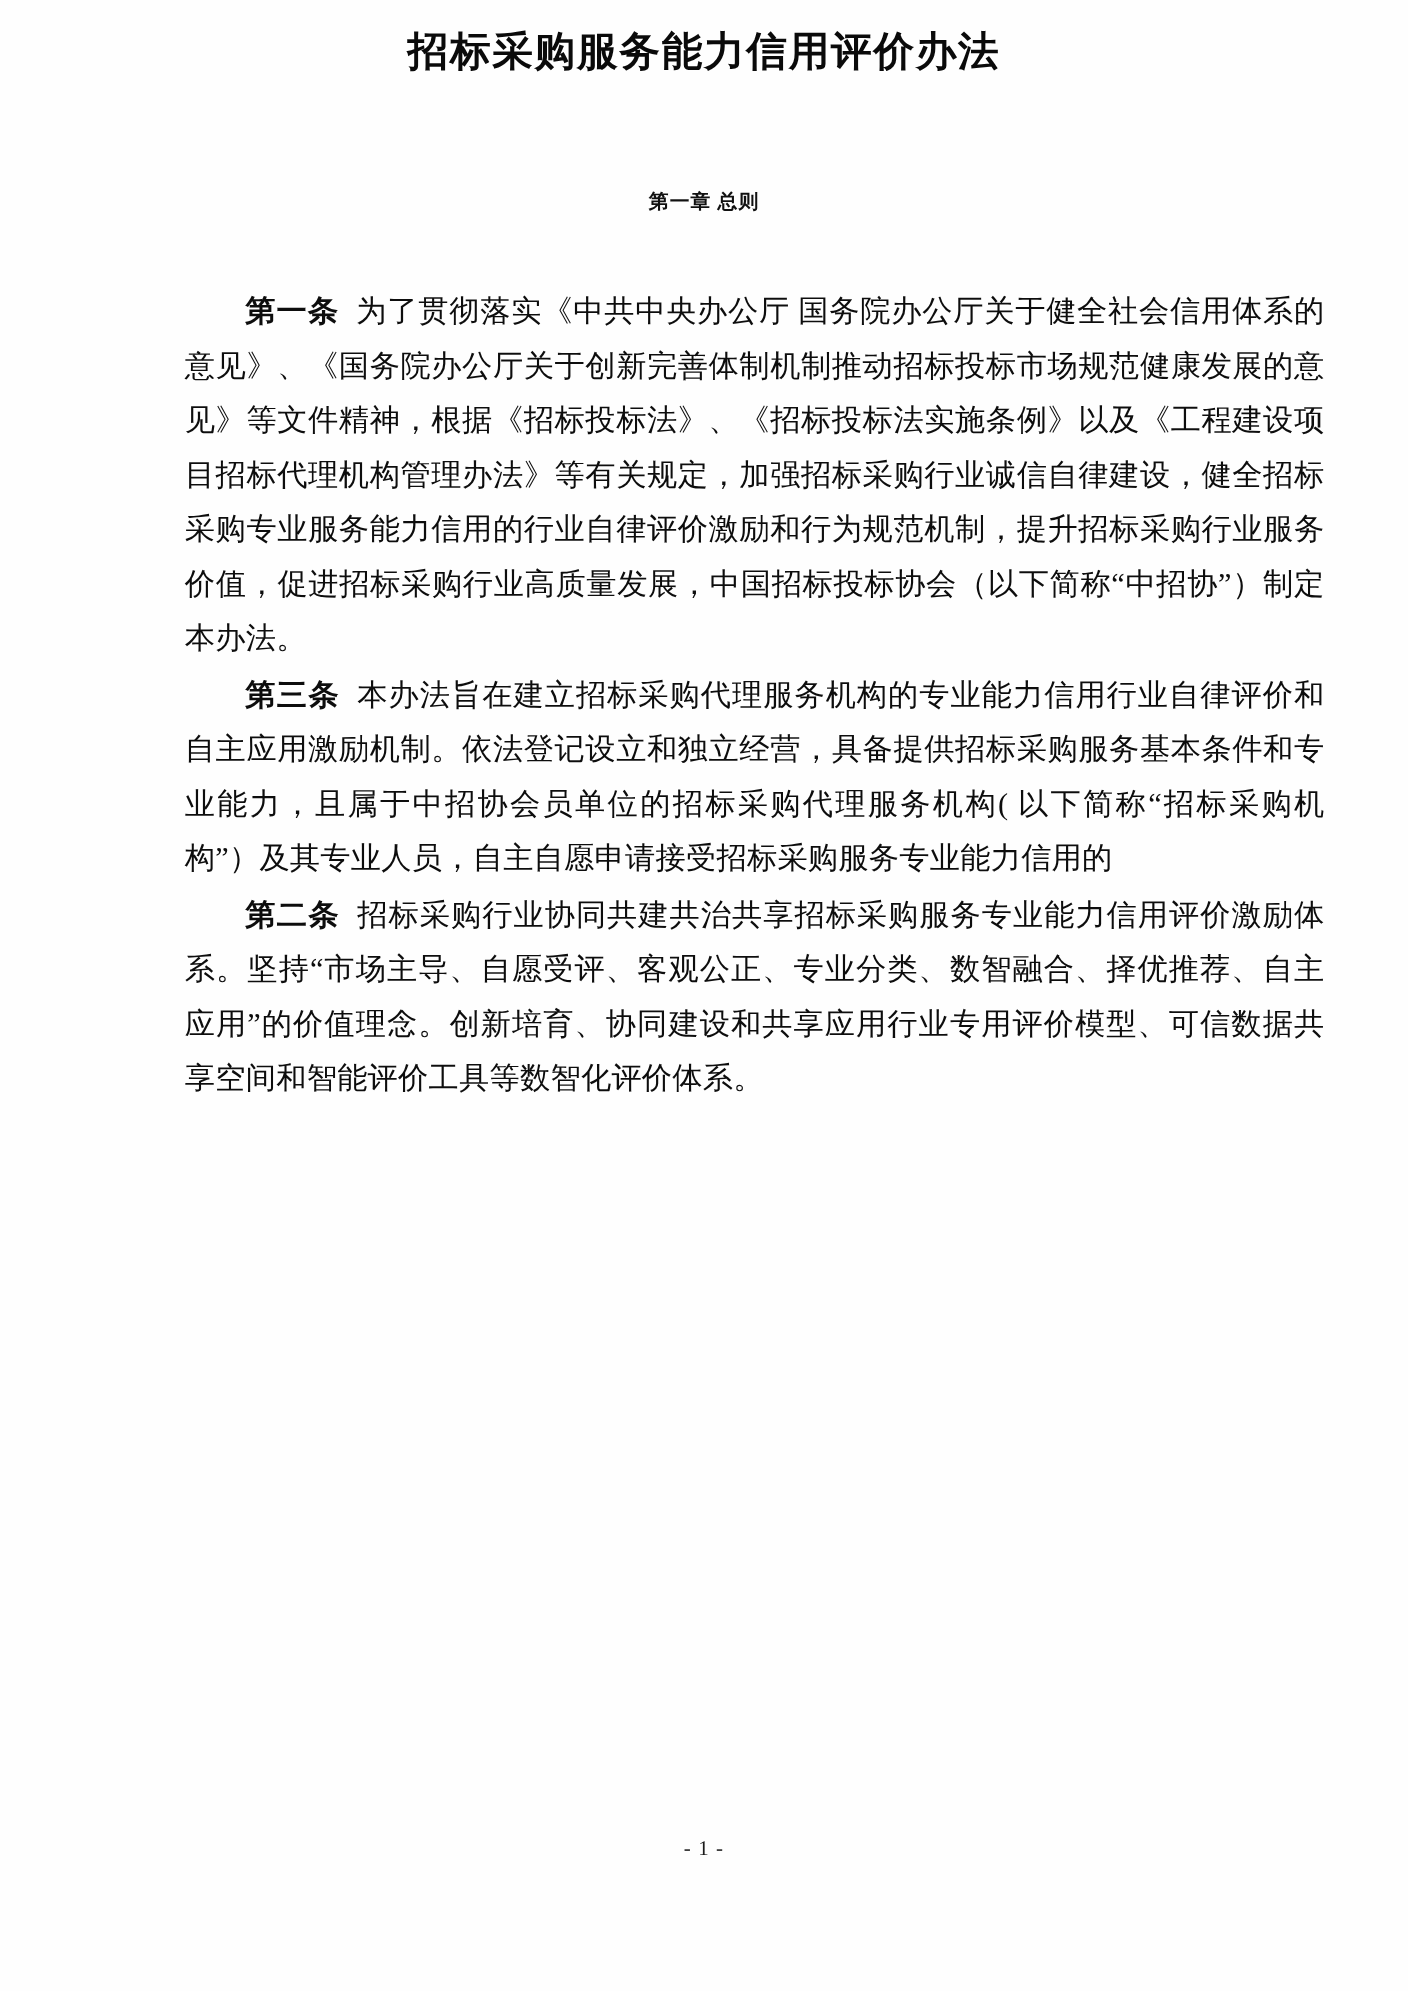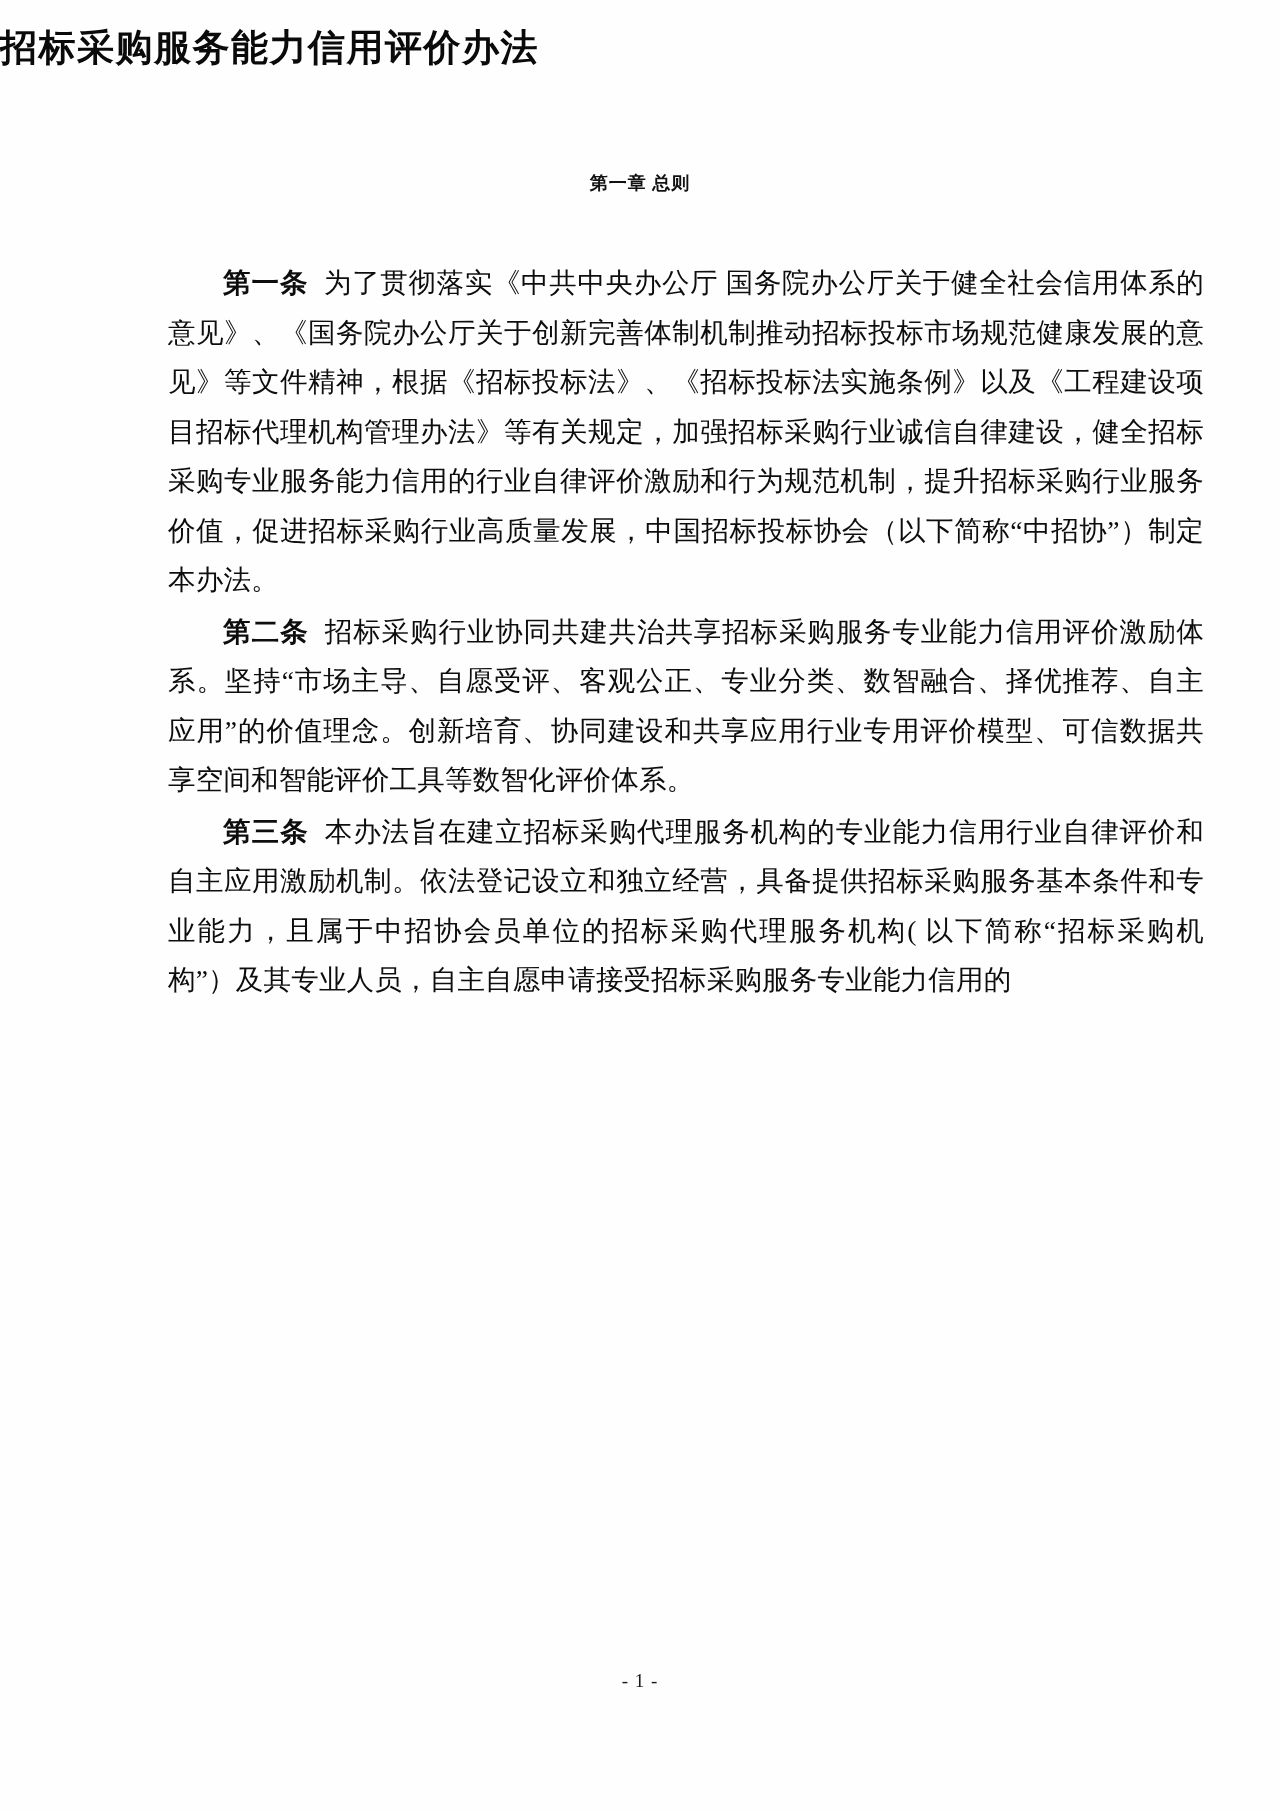--- a/index.html
+++ b/index.html
@@ -19,21 +19,21 @@
   .page {
     position: absolute;
     inset: 0;
     background: #fefefe;
     display: flex;
     flex-direction: column;
   }
 
   
   .doc-title {
-    text-align: left;
+    text-align: center;
     font-size: 37px;
     font-weight: bold;
     letter-spacing: 1.5px;
     font-family: "Liberation Serif", "DejaVu Serif", serif;
     color: #0a0a0a;
     line-height: 1.25;
   }
 
   
   .chapter-heading {
@@ -95,24 +95,24 @@
 
   <h2 class="chapter-heading">第一章 总则</h2>
 
   <div class="body-block">
 
     <p class="article">
       <span class="art-label">第一条</span><span class="art-gap"></span><span>为了贯彻落实《中共中央办公厅 国务院办公厅关于健全社会信用体系的意见》、《国务院办公厅关于创新完善体制机制推动招标投标市场规范健康发展的意见》等文件精神，根据《招标投标法》、《招标投标法实施条例》以及《工程建设项目招标代理机构管理办法》等有关规定，加强招标采购行业诚信自律建设，健全招标采购专业服务能力信用的行业自律评价激励和行为规范机制，提升招标采购行业服务价值，促进招标采购行业高质量发展，中国招标投标协会（以下简称“中招协”）制定本办法。</span>
     </p>
 
     <p class="article">
-      <span class="art-label">第二条</span><span class="art-gap"></span><span>招标采购行业协同共建共治共享招标采购服务专业能力信用评价激励体系。坚持“市场主导、自愿受评、客观公正、专业分类、数智融合、择优推荐、自主应用”的价值理念。创新培育、协同建设和共享应用行业专用评价模型、可信数据共享空间和智能评价工具等数智化评价体系。</span>
+      <span class="art-label">第三条</span><span class="art-gap"></span><span>本办法旨在建立招标采购代理服务机构的专业能力信用行业自律评价和自主应用激励机制。依法登记设立和独立经营，具备提供招标采购服务基本条件和专业能力，且属于中招协会员单位的招标采购代理服务机构( 以下简称“招标采购机构”）及其专业人员，自主自愿申请接受招标采购服务专业能力信用的</span>
     </p>
 
     <p class="article">
-      <span class="art-label">第三条</span><span class="art-gap"></span><span>本办法旨在建立招标采购代理服务机构的专业能力信用行业自律评价和自主应用激励机制。依法登记设立和独立经营，具备提供招标采购服务基本条件和专业能力，且属于中招协会员单位的招标采购代理服务机构( 以下简称“招标采购机构”）及其专业人员，自主自愿申请接受招标采购服务专业能力信用的</span>
+      <span class="art-label">第二条</span><span class="art-gap"></span><span>招标采购行业协同共建共治共享招标采购服务专业能力信用评价激励体系。坚持“市场主导、自愿受评、客观公正、专业分类、数智融合、择优推荐、自主应用”的价值理念。创新培育、协同建设和共享应用行业专用评价模型、可信数据共享空间和智能评价工具等数智化评价体系。</span>
     </p>
 
   </div>
 
   <div class="page-footer">- 1 -</div>
 
 </div>
 
 </body></html>

